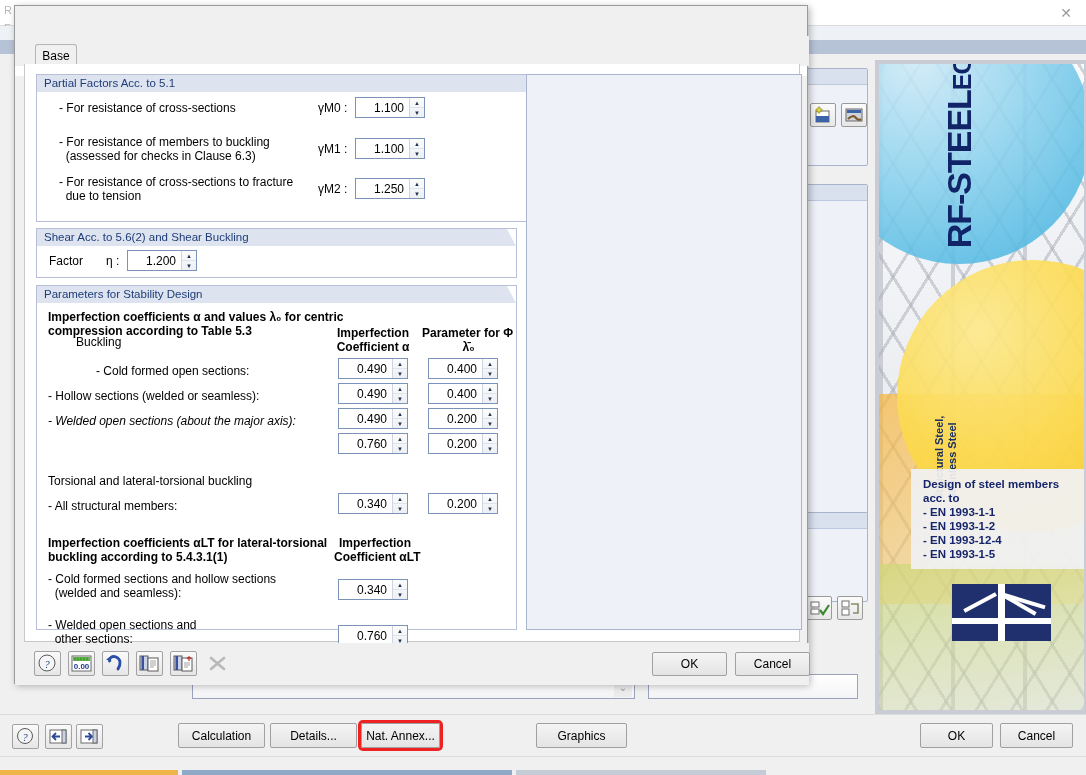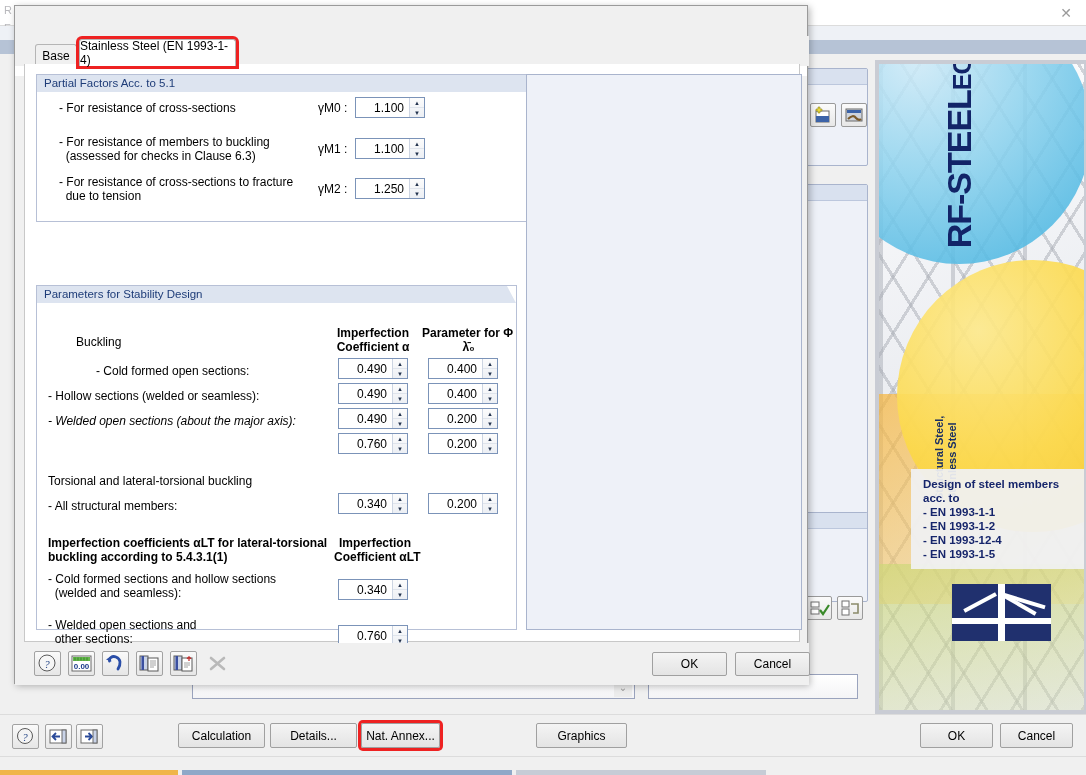--- a/index.html
+++ b/index.html
@@ -398,21 +398,20 @@
 
 <div id="dialog">
 
   <div id="dlg-titlebar">
     <div id="dlg-title">National Annex Settings - BS</div>
     <div id="dlg-close">✕</div>
   </div>
 
   <div id="tabstrip">
     <div class="tab inactive" style="left:20px; width:42px;">Base</div>
-    <div class="tab active red-hi" style="left:64px; width:157px;">Stainless Steel (EN 1993-1-4)</div>
   </div>
 
   <div id="dlg-body">
 
     <div class="group" style="left:11px; top:10px; width:546px; height:148px;">
       <div class="group-title">Partial Factors Acc. to 5.1</div>
 
       <div class="lbl" style="left:22px; top:26px;">- For resistance of cross-sections</div>
       <div class="lbl" style="left:281px; top:26px;">γM0 :</div>
       <div class="spin" style="left:318px; top:22px; width:70px;">
@@ -439,24 +438,38 @@
       <div class="lbl" style="left:281px; top:107px;">γM2 :</div>
       <div class="spin" style="left:318px; top:103px; width:70px;">
         <input type="text" value="1.250" style="">
         <div class="btns">
           <div>▲</div>
           <div>▼</div>
         </div>
       </div>
     </div>
 
+    <div class="group" style="left:11px; top:164px; width:481px; height:50px;">
+      <div class="group-title">Shear Acc. to 5.6(2) and Shear Buckling</div>
+      <div class="lbl" style="left:12px; top:25px;">Factor</div>
+      <div class="lbl" style="left:69px; top:25px;">η :</div>
+      <div class="spin" style="left:90px; top:21px; width:70px;">
+        <input type="text" value="1.200" style="">
+        <div class="btns">
+          <div>▲</div>
+          <div>▼</div>
+        </div>
+      </div>
+    </div>
 
     <div class="group" style="left:11px; top:221px; width:481px; height:345px;">
       <div class="group-title">Parameters for Stability Design</div>
 
+      <div class="lbl b" style="left:11px; top:24px;">Imperfection coefficients α and values λ₀ for centric
+compression according to Table 5.3</div>
       <div class="lbl" style="left:11px; top:49px;margin-left:28px;">Buckling</div>
 
       <div class="lbl b c" style="left:297px; top:40px; width:78px;">Imperfection
 Coefficient α</div>
       <div class="lbl b c" style="left:385px; top:40px; width:90px;">Parameter for Φ
  λ̄₀</div>
 
       <div class="lbl" style="left:11px; top:78px;margin-left:48px;">- Cold formed open sections:</div>
       <div class="spin" style="left:301px; top:72px; width:70px;">
         <input type="text" value="0.490" style="">

